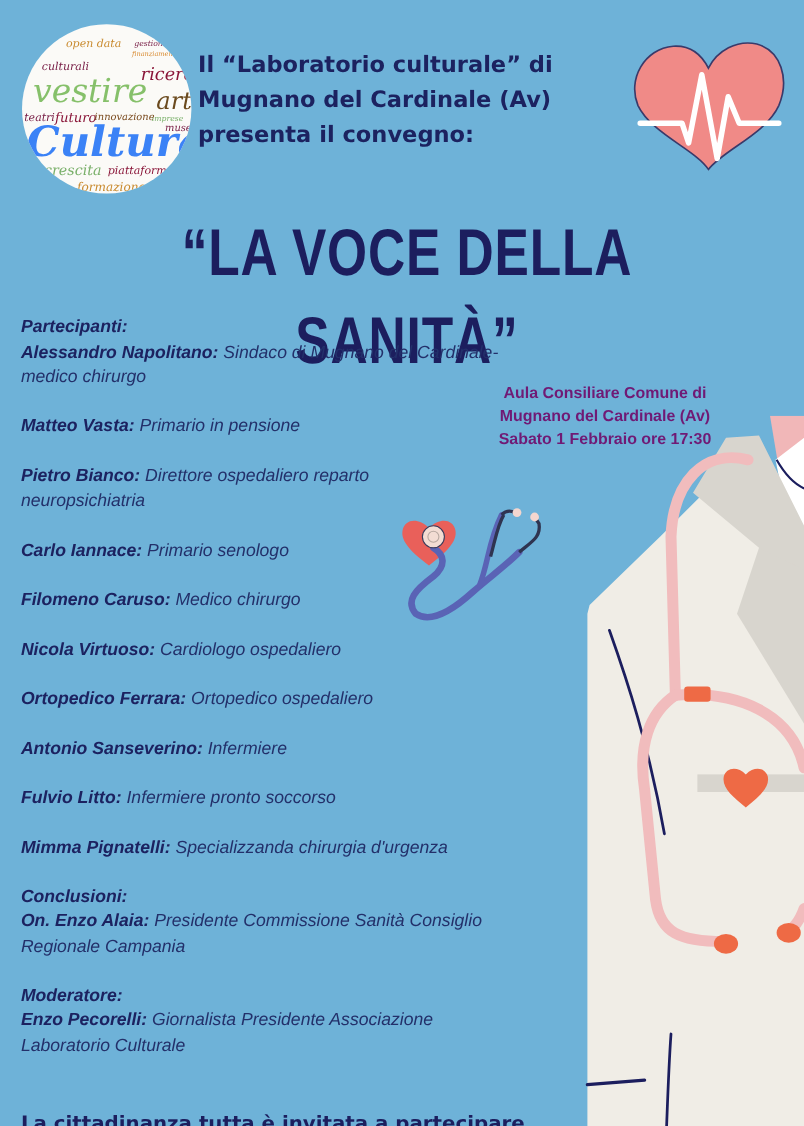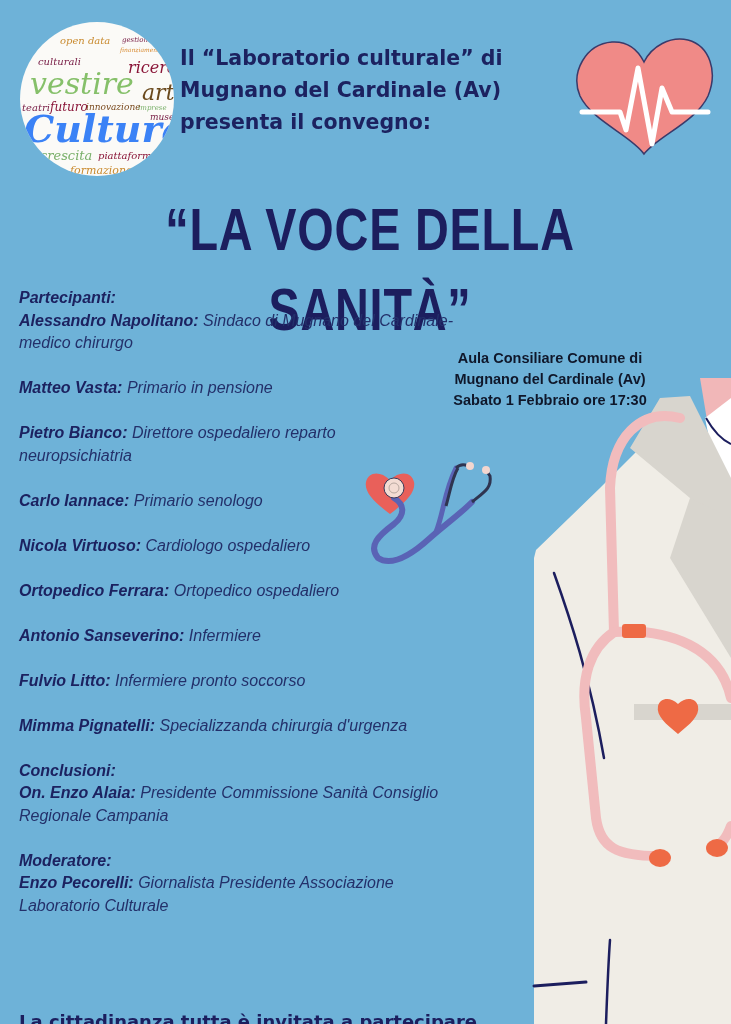--- a/index.html
+++ b/index.html
@@ -38,21 +38,21 @@
       left: 19px; top: 287px; width: 500px;
       font-family: "Liberation Sans", sans-serif;
       font-size: 16px; line-height: 22.5px; color: #23306a; font-style: italic;
     }
     .list .b { font-weight: bold; color: #1c2260; }
     .entry { margin-bottom: 22.5px; }
 
     .venue {
       left: 420px; top: 348px; width: 260px; text-align: center;
       font-family: "Liberation Sans", sans-serif; font-weight: bold;
-      font-size: 14.5px; line-height: 21px; color: #0f172a;
+      font-size: 14.5px; line-height: 21px; color: #701a75;
     }
 
     .footer-cta {
       left: 19px; top: 975px; width: 520px;
       font-family: "DejaVu Sans", sans-serif; font-weight: bold;
       font-size: 18px; line-height: 28px; color: #1c1e5e; margin-top: 33px;
     }
   </style>
 </head>
 <body>
@@ -155,20 +155,24 @@
   <div class="entry">
     <span class="b">Pietro Bianco:</span>
     <span>Direttore ospedaliero reparto</span><br>
     <span>neuropsichiatria</span>
   </div>
   <div class="entry">
     <span class="b">Carlo Iannace:</span>
     <span>Primario senologo</span>
   </div>
   <div class="entry">
+    <span class="b">Filomeno Caruso:</span>
+    <span>Medico chirurgo</span>
+  </div>
+  <div class="entry">
     <span class="b">Nicola Virtuoso:</span>
     <span>Cardiologo ospedaliero</span>
   </div>
   <div class="entry">
     <span class="b">Ortopedico Ferrara:</span>
     <span>Ortopedico ospedaliero</span>
   </div>
   <div class="entry">
     <span class="b">Antonio Sanseverino:</span>
     <span>Infermiere</span>

